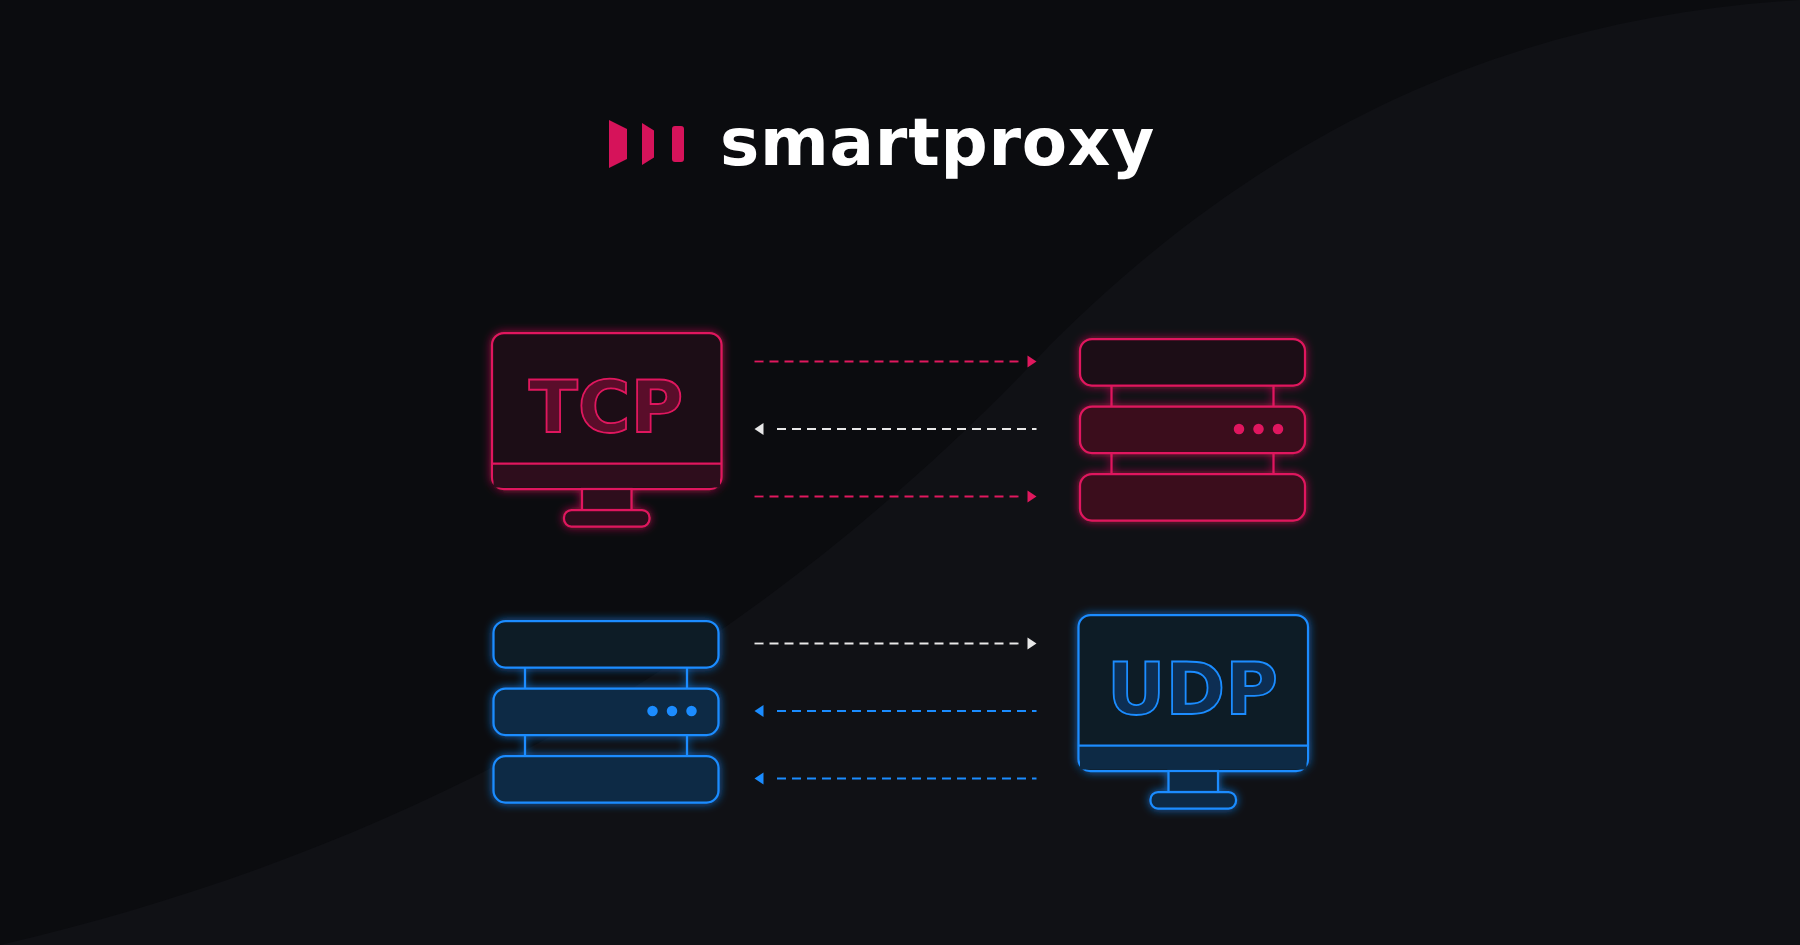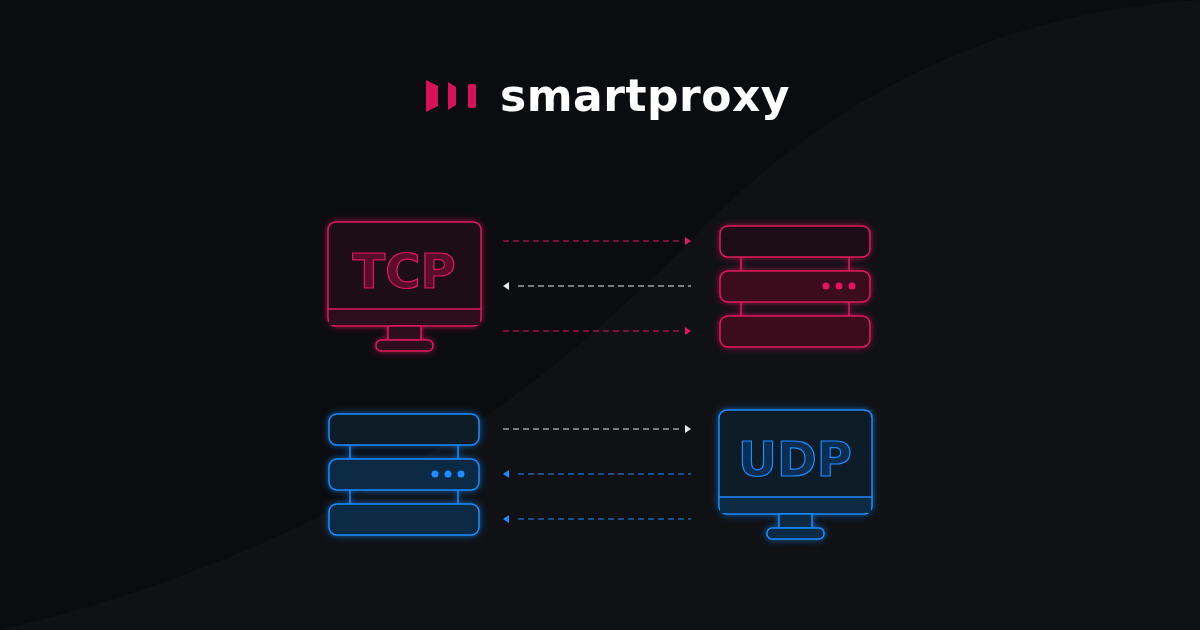--- a/index.html
+++ b/index.html
@@ -2,21 +2,21 @@
 <html><head>
 <meta charset="utf-8">
 <style>
   html, body { margin:0; padding:0; }
   body {
     width:1200px; height:630px; overflow:hidden; position:relative;
     background:#0b0c0f;
     font-family:"Liberation Sans", sans-serif;
   }
   .bg-curve { position:absolute; left:0; top:0; width:1200px; height:630px; }
-  .logo { position:absolute; left:424px; top:66px; height:60px; display:flex; align-items:center; }
+  .logo { position:absolute; left:404px; top:66px; height:60px; display:flex; align-items:center; }
   .logo-mark { width:60px; height:40px; }
   .logo-text {
     color:#ffffff; font-weight:bold; font-size:44px; letter-spacing:0.5px;
     margin-left:16px; line-height:1; font-family:"DejaVu Sans", sans-serif;
   }
   .diagram { position:absolute; left:0; top:0; width:1200px; height:630px; }
 </style>
 </head>
 <body>
 

